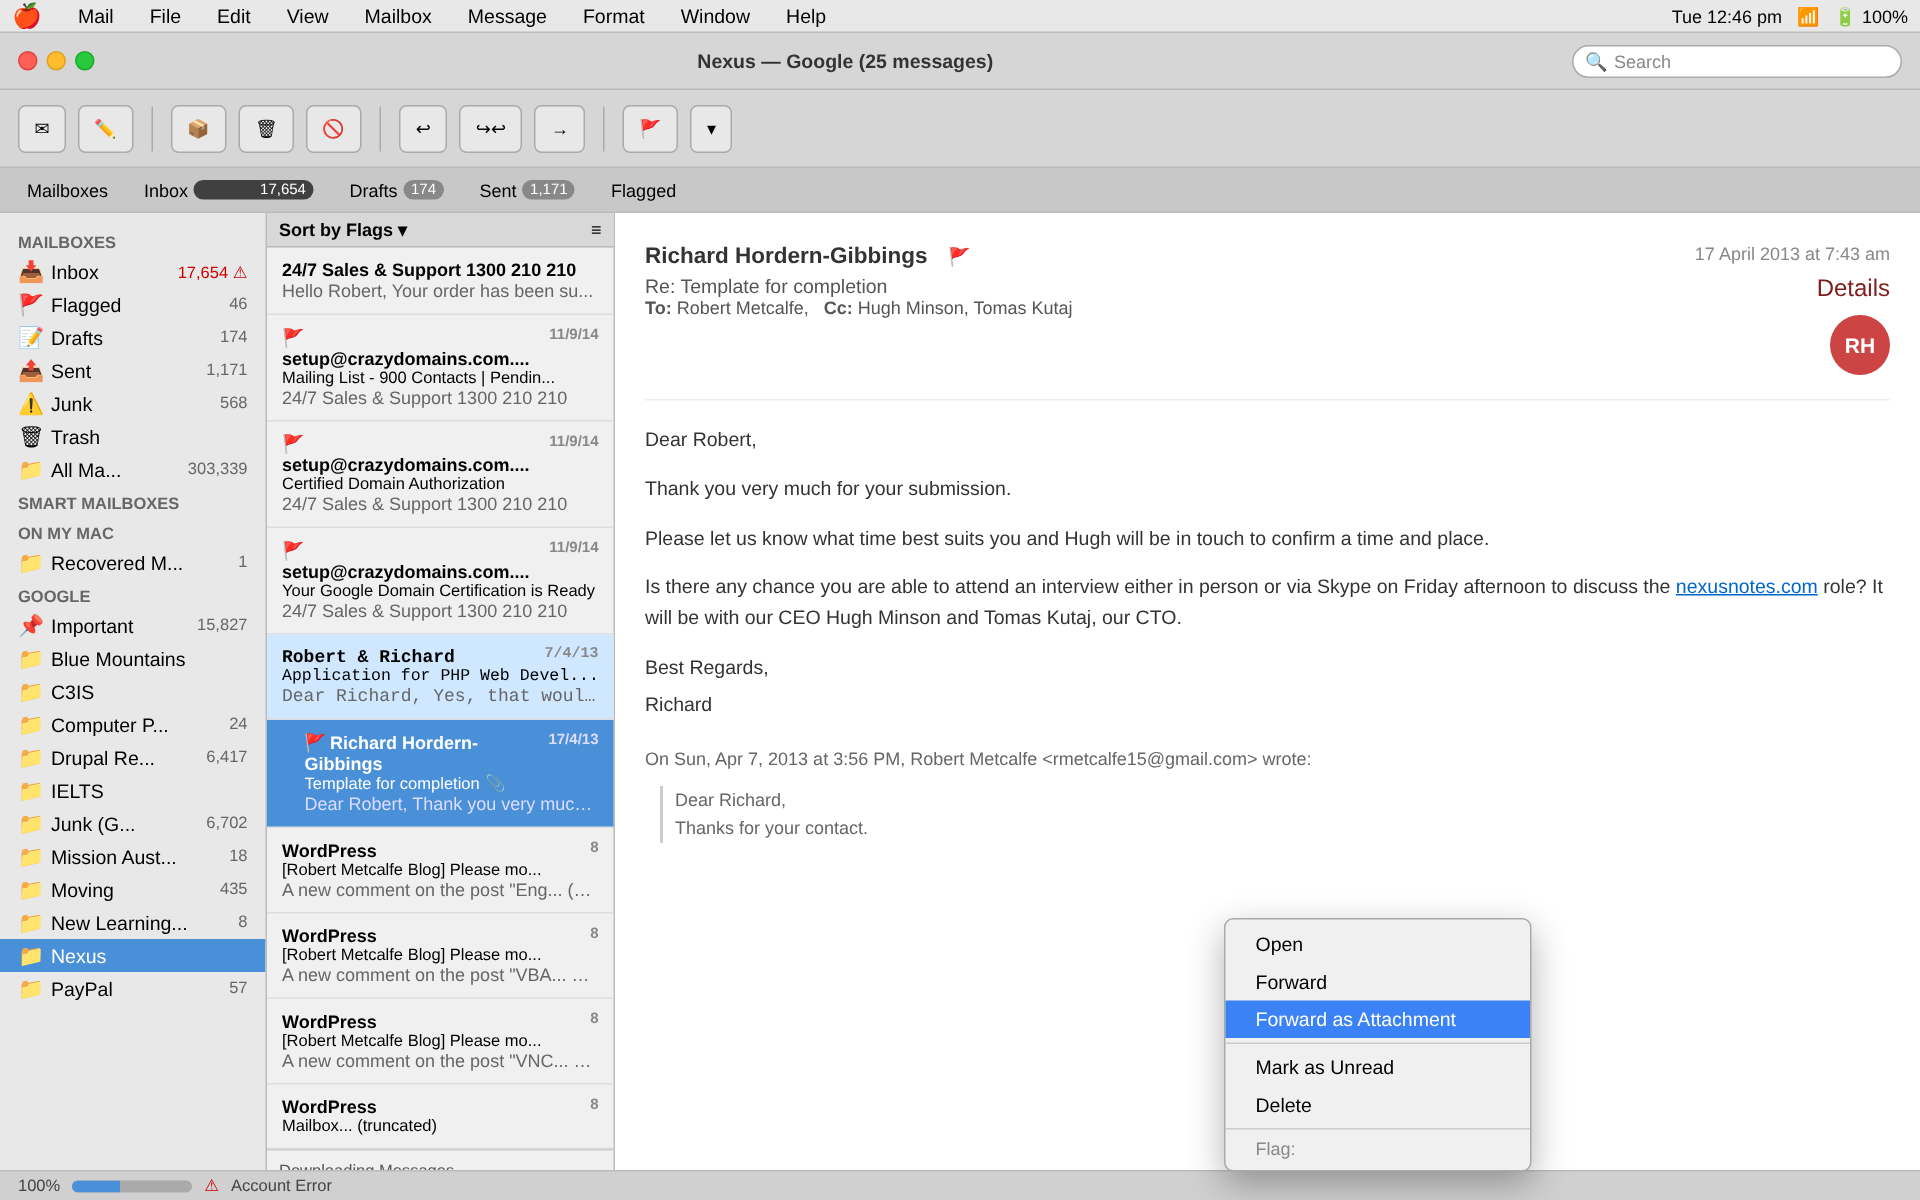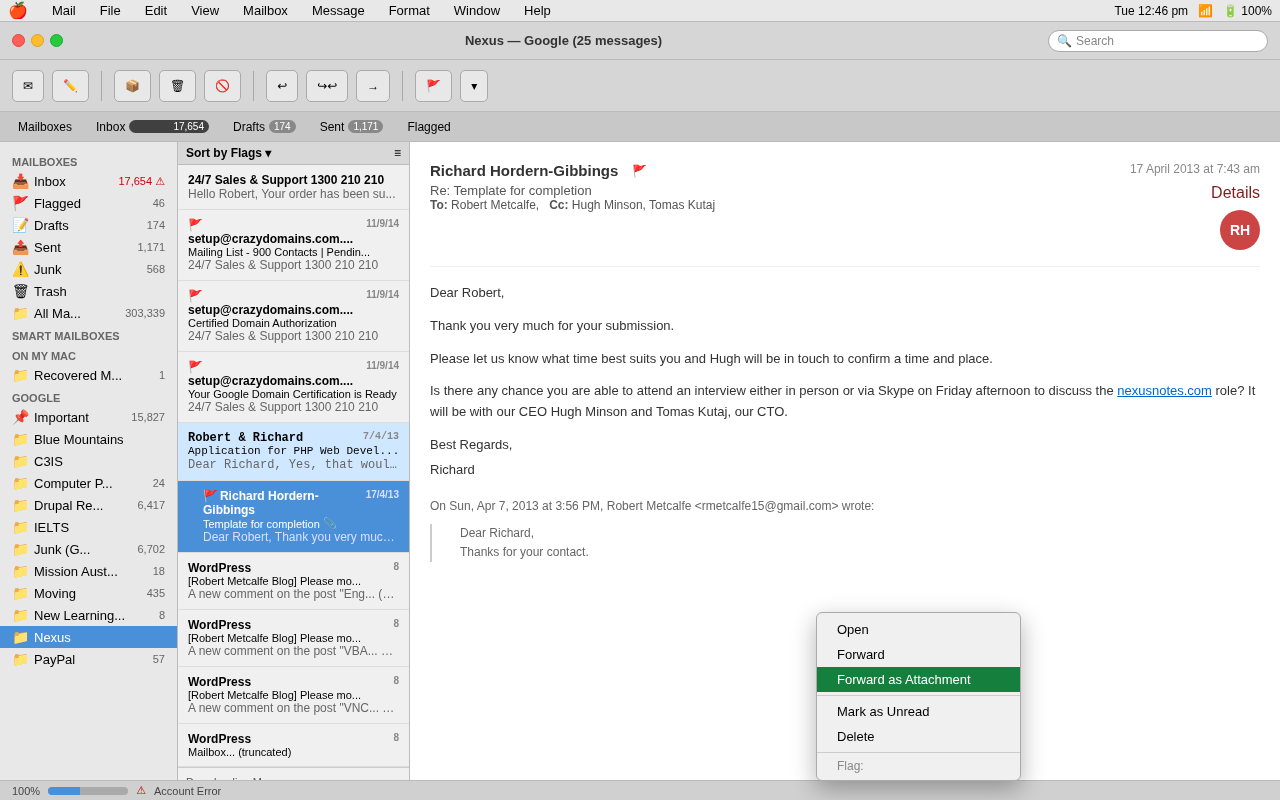--- a/index.html
+++ b/index.html
@@ -69,21 +69,21 @@
     .email-body { font-size: 13px; line-height: 1.6; color: #333; }
     .email-link { color: #0066cc; text-decoration: underline; }
     .avatar { width: 40px; height: 40px; background: #c44; border-radius: 50%; display: flex; align-items: center; justify-content: center; color: #fff; font-size: 14px; font-weight: 700; }
     .details-link { color: #7f1d1d; font-size: 16px; cursor: pointer; }
     .green-flag { color: #27c93f; margin-left: 6px; }
     .email-timestamp { font-size: 12px; color: #888; text-align: right; }
 
     
     .context-menu { position: absolute; left: 406px; top: 470px; width: 205px; background: #f0f0f0; border: 1px solid #aaa; border-radius: 6px; box-shadow: 0 8px 24px rgba(0,0,0,0.3); z-index: 100; padding: 4px 0; }
     .context-menu-item { padding: 5px 20px; font-size: 13px; cursor: pointer; display: flex; align-items: center; justify-content: space-between; }
-    .context-menu-item.highlighted { background: #15803d; color: #fff; }
+    .context-menu-item.highlighted { background: #3b82f6; color: #fff; }
     .context-menu-separator { height: 1px; background: #ccc; margin: 3px 0; }
     .context-menu-section { padding: 3px 20px; font-size: 12px; color: #888; }
 
     
     .statusbar { position: fixed; bottom: 0; left: 0; right: 0; height: 20px; background: #d0d0d0; border-top: 1px solid #bbb; display: flex; align-items: center; padding: 0 12px; gap: 8px; font-size: 11px; color: #444; }
     .progress-bar { width: 80px; height: 8px; background: #aaa; border-radius: 4px; overflow: hidden; }
     .progress-fill { height: 100%; background: #4a90d9; width: 40%; }
   </style>
 </head>
 <body>
@@ -408,21 +408,21 @@
     </div>
     <hr style="border:none;border-top:1px solid #eee;margin-bottom:16px;">
     <div class="email-body">
       <p style="margin-bottom:12px;">Dear Robert,</p>
       <p style="margin-bottom:12px;">Thank you very much for your submission.</p>
       <p style="margin-bottom:12px;">Please let us know what time best suits you and Hugh will be in touch to confirm a time and place.</p>
       <p style="margin-bottom:12px;">Is there any chance you are able to attend an interview either in person or via Skype on Friday afternoon to discuss the <a class="email-link">nexusnotes.com</a> role? It will be with our CEO Hugh Minson and Tomas Kutaj, our CTO.</p>
       <p style="margin-bottom:4px;">Best Regards,</p>
       <p style="margin-bottom:16px;">Richard</p>
       <p style="color:#666;font-size:12px;margin-bottom:8px;">On Sun, Apr 7, 2013 at 3:56 PM, Robert Metcalfe &lt;rmetcalfe15@gmail.com&gt; wrote:</p>
-      <blockquote style="border-left:2px solid #ccc;padding-left:28px;color:#666;font-size:12px;">
+      <blockquote style="border-left:2px solid #ccc;padding-left:8px;color:#666;font-size:12px;margin-left:10px;">
         <p>Dear Richard,</p>
         <p>Thanks for your contact.</p>
       </blockquote>
     </div>
 
     <div class="context-menu">
       <div class="context-menu-item">Open</div>
       <div class="context-menu-item">Forward</div>
       <div class="context-menu-item highlighted">Forward as Attachment</div>
       <div class="context-menu-separator"></div>

